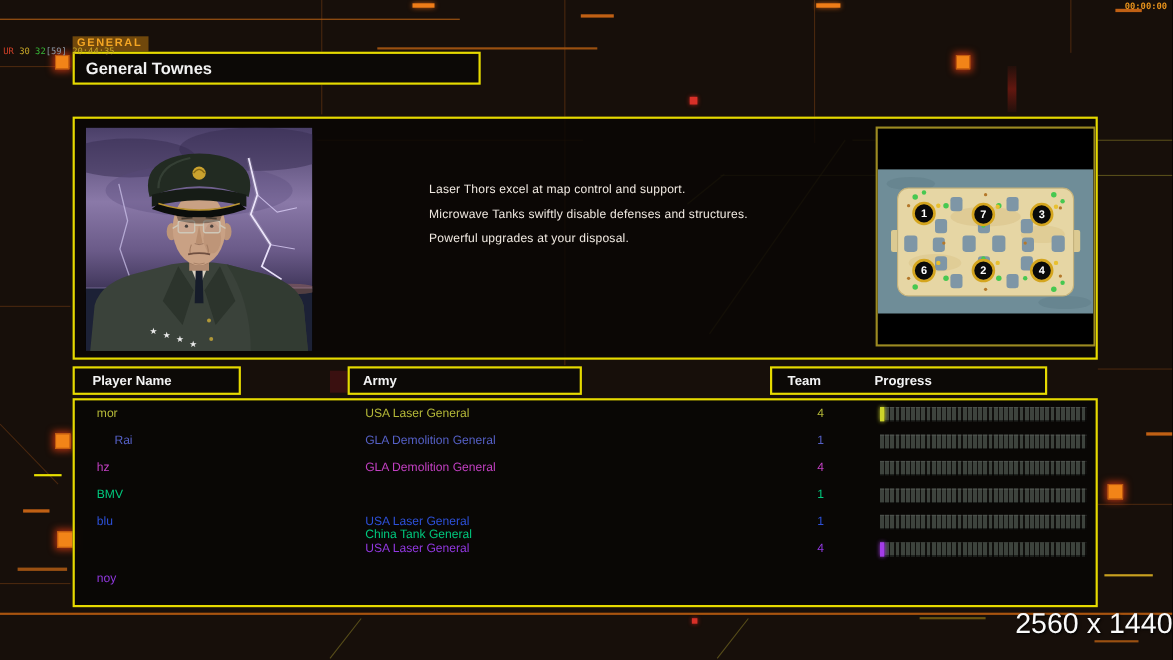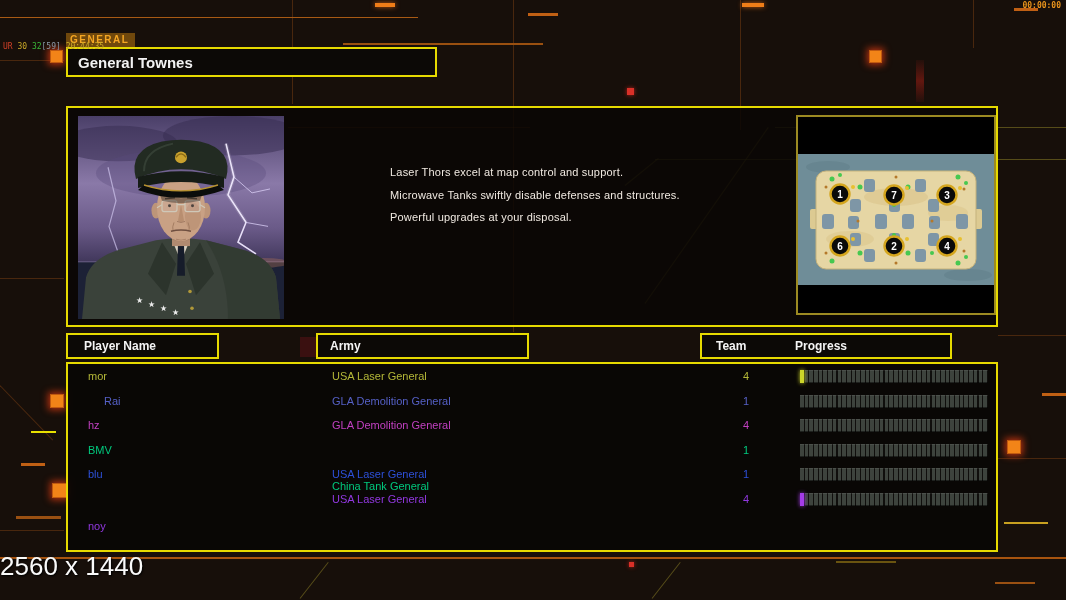--- a/index.html
+++ b/index.html
@@ -55,21 +55,21 @@
   .c-name{position:absolute;left:20px;top:5px;}
   .c-army{position:absolute;left:264px;top:5px;}
   .c-team{position:absolute;left:628px;top:5px;width:100px;text-align:center;}
   .c-bar{position:absolute;left:732px;top:5px;width:188px;height:13px;
          background:
            linear-gradient(180deg,rgba(255,255,255,.07) 0 1px,transparent 1px 12px,rgba(0,0,0,.5) 12px),
            repeating-linear-gradient(90deg,#3d433d 0 3.5px,#0f0e0c 3.5px 4.7px);}
   .bar-fill{position:absolute;left:0;top:0;height:13px;display:block;}
 
   
-  .res-label{position:absolute;left:0;right:0;top:551px;z-index:4;text-align:left;
+  .res-label{position:absolute;left:0;right:0;top:551px;z-index:4;text-align:right;
              font-size:26px;color:#fafafa;text-shadow:1px 1px 2px #000;}
 </style>
 </head>
 <body>
 
 <div class="stage">
 
   <div class="deco ln" style="left:292px;top:0;width:1px;height:104px;"></div>
   <div class="deco ln" style="left:513px;top:0;width:1px;height:332px;"></div>
   <div class="deco ln" style="left:740px;top:0;width:1px;height:130px;"></div>

